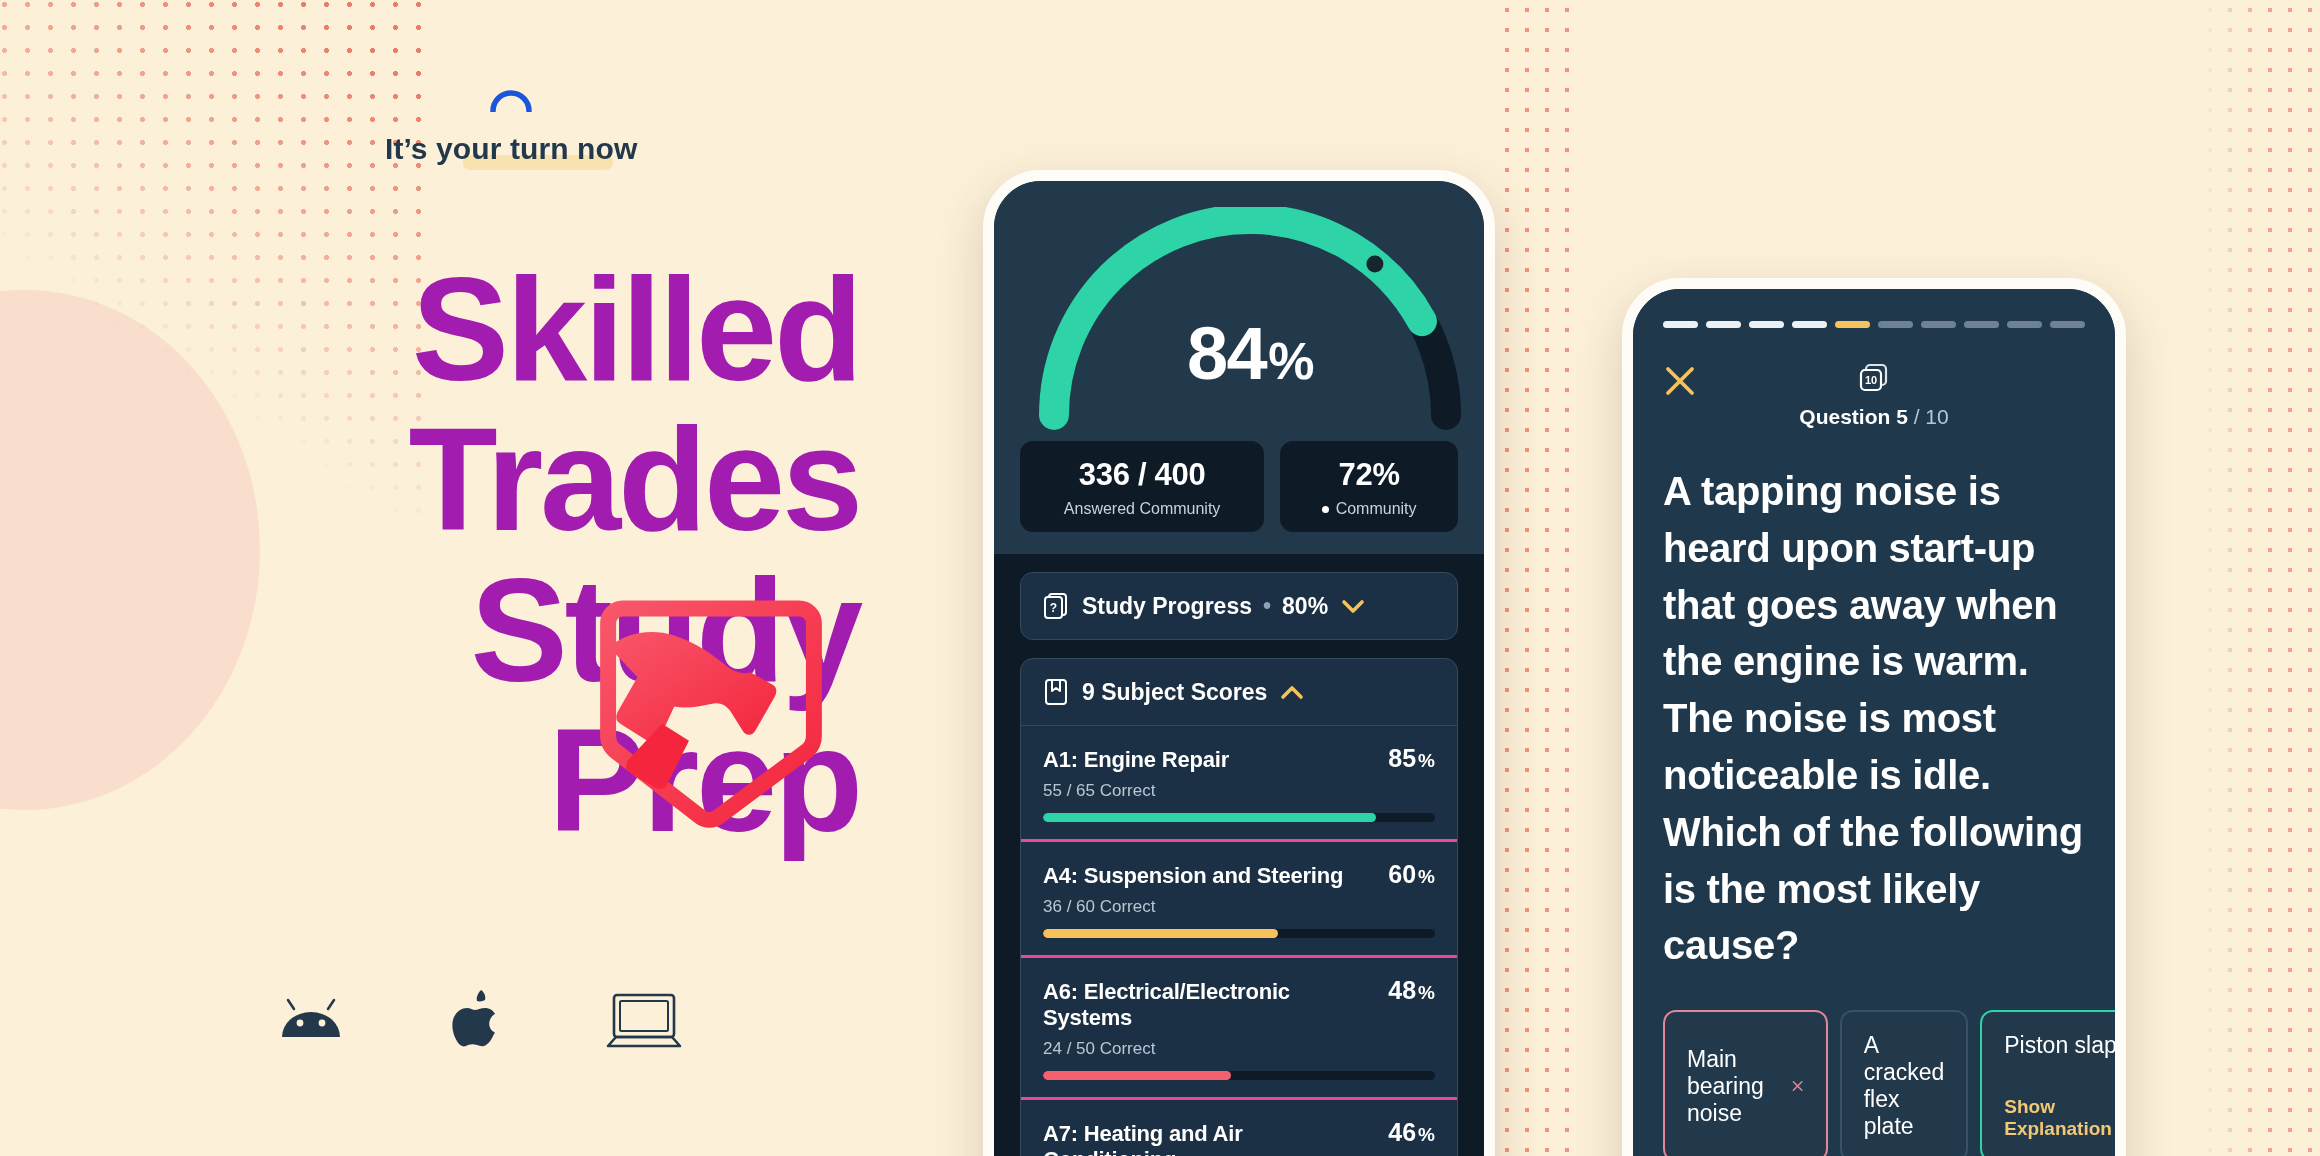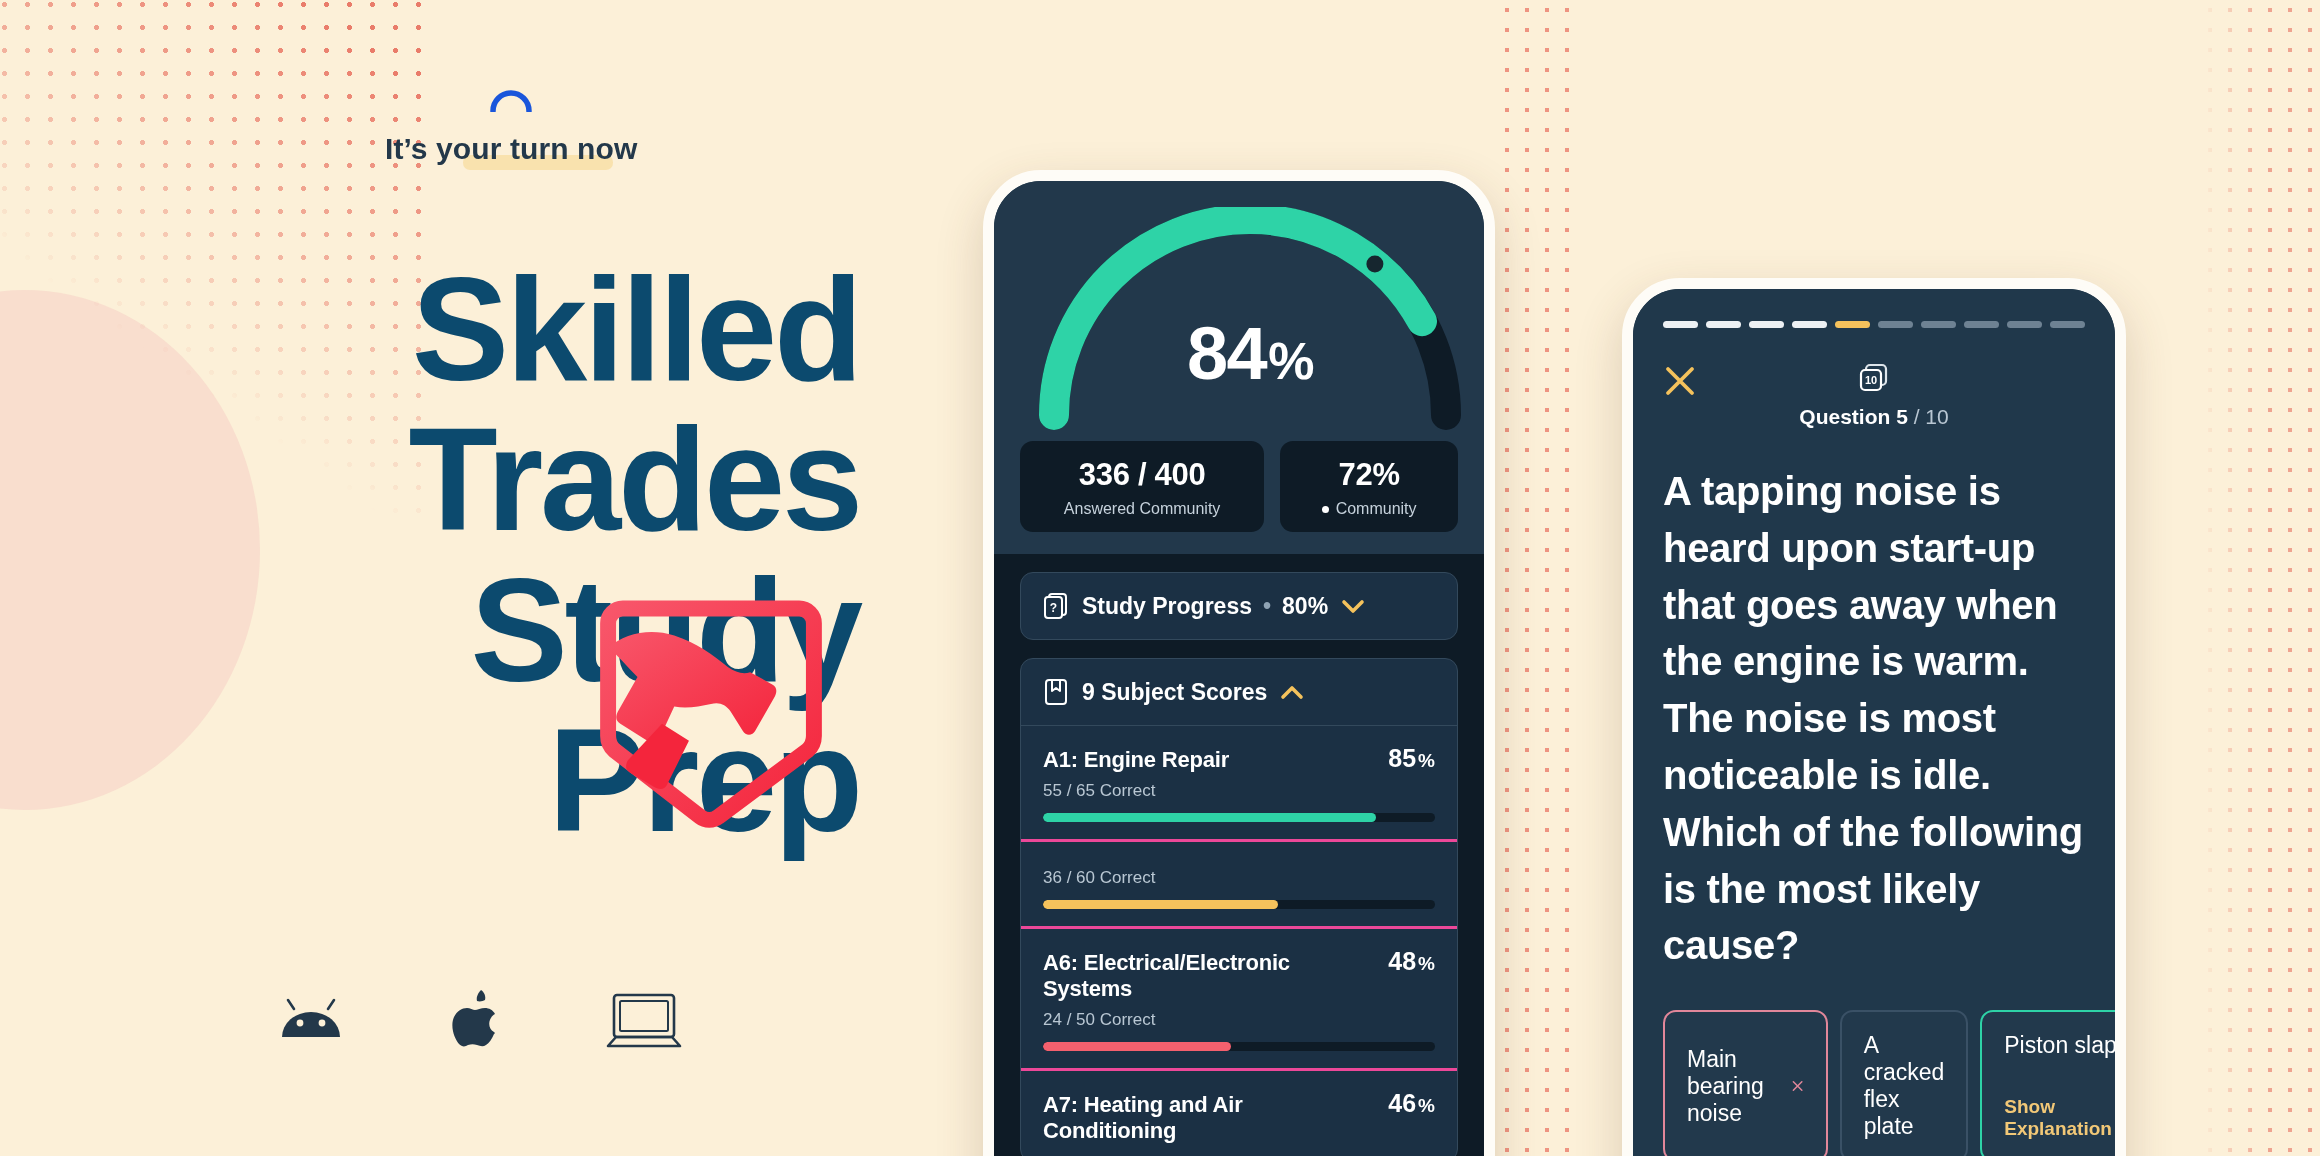--- a/index.html
+++ b/index.html
@@ -55,21 +55,21 @@
     letter-spacing:.1px; position:relative; white-space:nowrap;
   }
   .tagline .swash {
     position:absolute; left:78px; bottom:-4px; width:150px; height:15px;
     background:#F8DDA0; border-radius:7px; opacity:.75; z-index:-1;
   }
 
   .headline {
     position:absolute; left:120px; top:255px; width:740px;
     font-size:146px; line-height:1.03; font-weight:700;
-    color:#0c4a6e; letter-spacing:-3.2px; text-align:right;
+    color:#a21caf; letter-spacing:-3.2px; text-align:right;
   }
   .headline .ln { display:block; }
 
   .logo-mark {
     position:absolute; left:586px; top:584px;
     width:250px; height:245px;
   }
 
   .platform-icons {
     position:absolute; left:278px; top:990px;
@@ -299,20 +299,24 @@
             <div class="srow-top">
               <span class="srow-name">A1: Engine Repair</span>
               <span class="srow-pct"><span>85</span><span class="u">%</span></span>
             </div>
             <div class="srow-sub">55 / 65 Correct</div>
             <div class="bar">
               <span style="width: 85%; background: rgb(46, 211, 167);"></span>
             </div>
           </div>
           <div class="srow">
+            <div class="srow-top">
+              <span class="srow-name">A4: Suspension and Steering</span>
+              <span class="srow-pct"><span>60</span><span class="u">%</span></span>
+            </div>
             <div class="srow-sub">36 / 60 Correct</div>
             <div class="bar">
               <span style="width: 60%; background: rgb(245, 194, 92);"></span>
             </div>
           </div>
           <div class="srow">
             <div class="srow-top">
               <span class="srow-name">A6: Electrical/Electronic Systems</span>
               <span class="srow-pct"><span>48</span><span class="u">%</span></span>
             </div>

